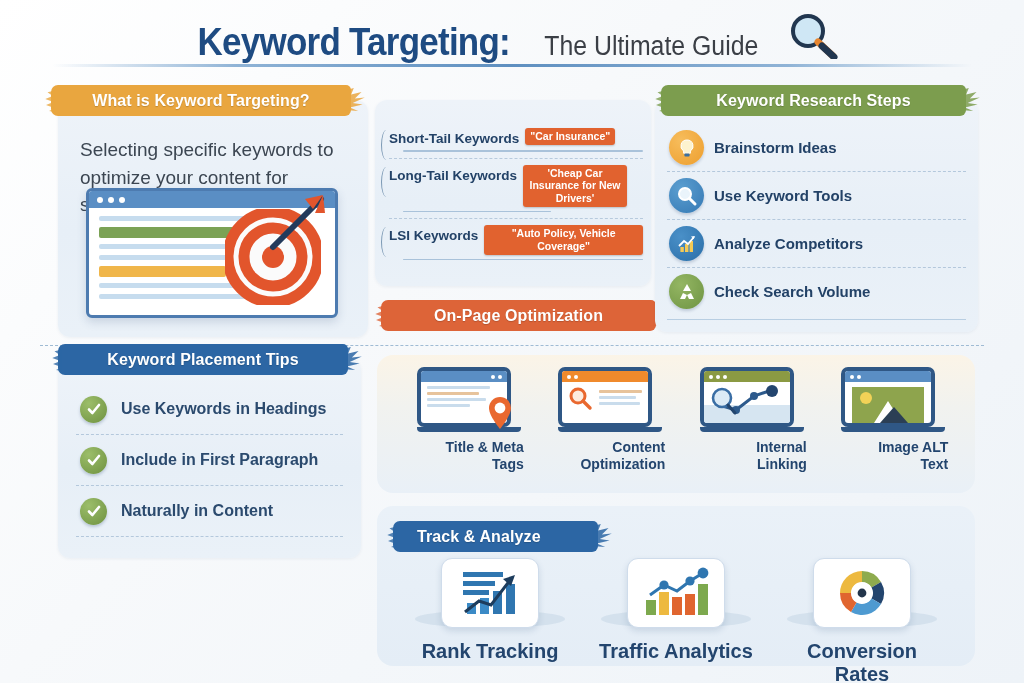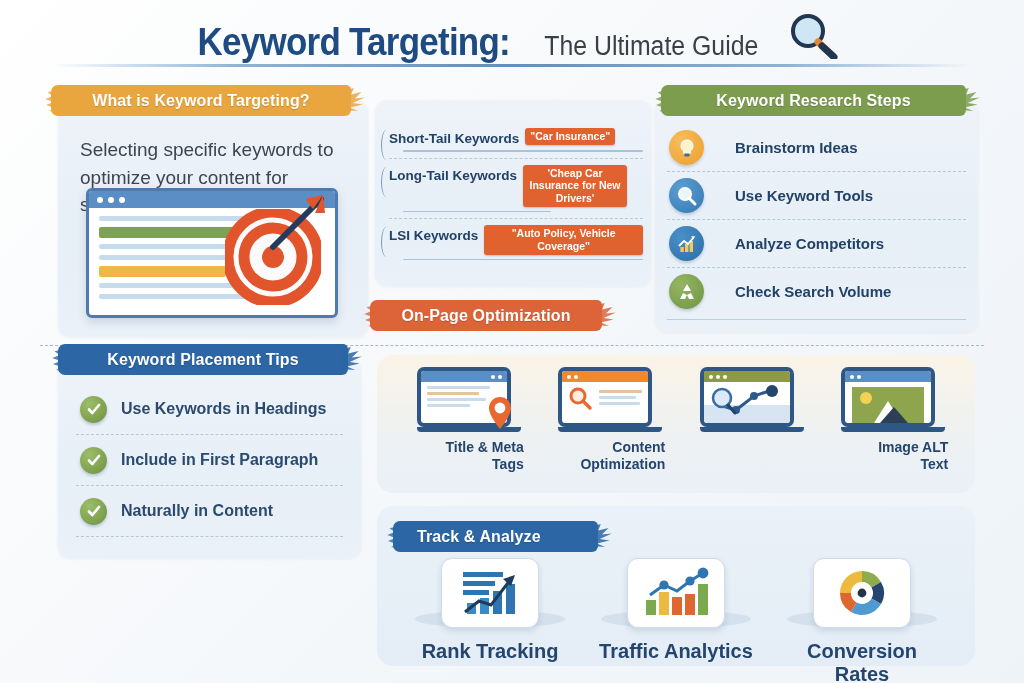--- a/index.html
+++ b/index.html
@@ -105,26 +105,26 @@
     font-family:"Liberation Sans Narrow","Liberation Sans",sans-serif; text-align:center;
   }
   .kw-rule { height:1.5px; background:#a9c2da; margin:4px 0 0 14px; border-radius:1px; }
   .kw-brace {
     position:absolute; left:-8px; top:2px; width:9px; height:30px;
     border-left:1.6px solid #7d9ab5; border-radius:60% 0 0 60%/50% 0 0 50%;
   }
   .kw-dash { height:0; border-top:1px dashed #b7cadd; margin:5px 0 6px 0; }
 
   
-  #banner-onpage { position:absolute; left:370px; top:300px; width:232px; }
+  #banner-onpage { position:absolute; left:381px; top:300px; width:275px; }
 
   
   #card-steps { left:655px; top:100px; width:323px; height:232px; }
   #banner-steps { position:absolute; left:6px; top:-15px; width:305px; }
-  .step-row { display:flex; align-items:center; gap:31px; padding:0 14px; height:47px; }
+  .step-row { display:flex; align-items:center; gap:10px; padding:0 14px; height:47px; }
   .step-sep { border-top:1px dashed #b4c8dc; margin:0 12px; }
   .step-label {
     font-size:15px; font-weight:700; color:#234267;
     font-family:"Liberation Sans Narrow","Liberation Sans",sans-serif;
   }
   .ic {
     width:35px; height:35px; border-radius:50%; flex:none; position:relative;
     box-shadow:0 2px 3px rgba(40,70,110,0.22);
     display:flex; align-items:center; justify-content:center;
   }
@@ -434,20 +434,23 @@
               <circle cx="30" cy="28" r="4" fill="#2d5a8c"></circle>
                 <circle cx="48" cy="14" r="4" fill="#2d5a8c"></circle>
               <circle cx="66" cy="9" r="6" fill="#23456e"></circle>
               <circle cx="16" cy="16" r="9" fill="#dbeaf6" stroke="#3a6ea5" stroke-width="2.6"></circle>
               <line x1="22" y1="23" x2="29" y2="31" stroke="#23456e" stroke-width="3" stroke-linecap="round"></line>
             </svg>
           </div>
         </div>
         <div class="laptop-base"></div>
       </div>
+      <div class="op-label">
+        <span>Internal</span><br><span>Linking</span>
+      </div>
     </div>
 
     <div class="op-item">
       <div class="laptop">
         <div class="laptop-screen">
           <div class="lp-bar" style="background:#5a8ec4;">
             <span class="lp-dot"></span>
               <span class="lp-dot"></span>
           </div>
           <div class="lp-body" style="padding:3px 5px;">

